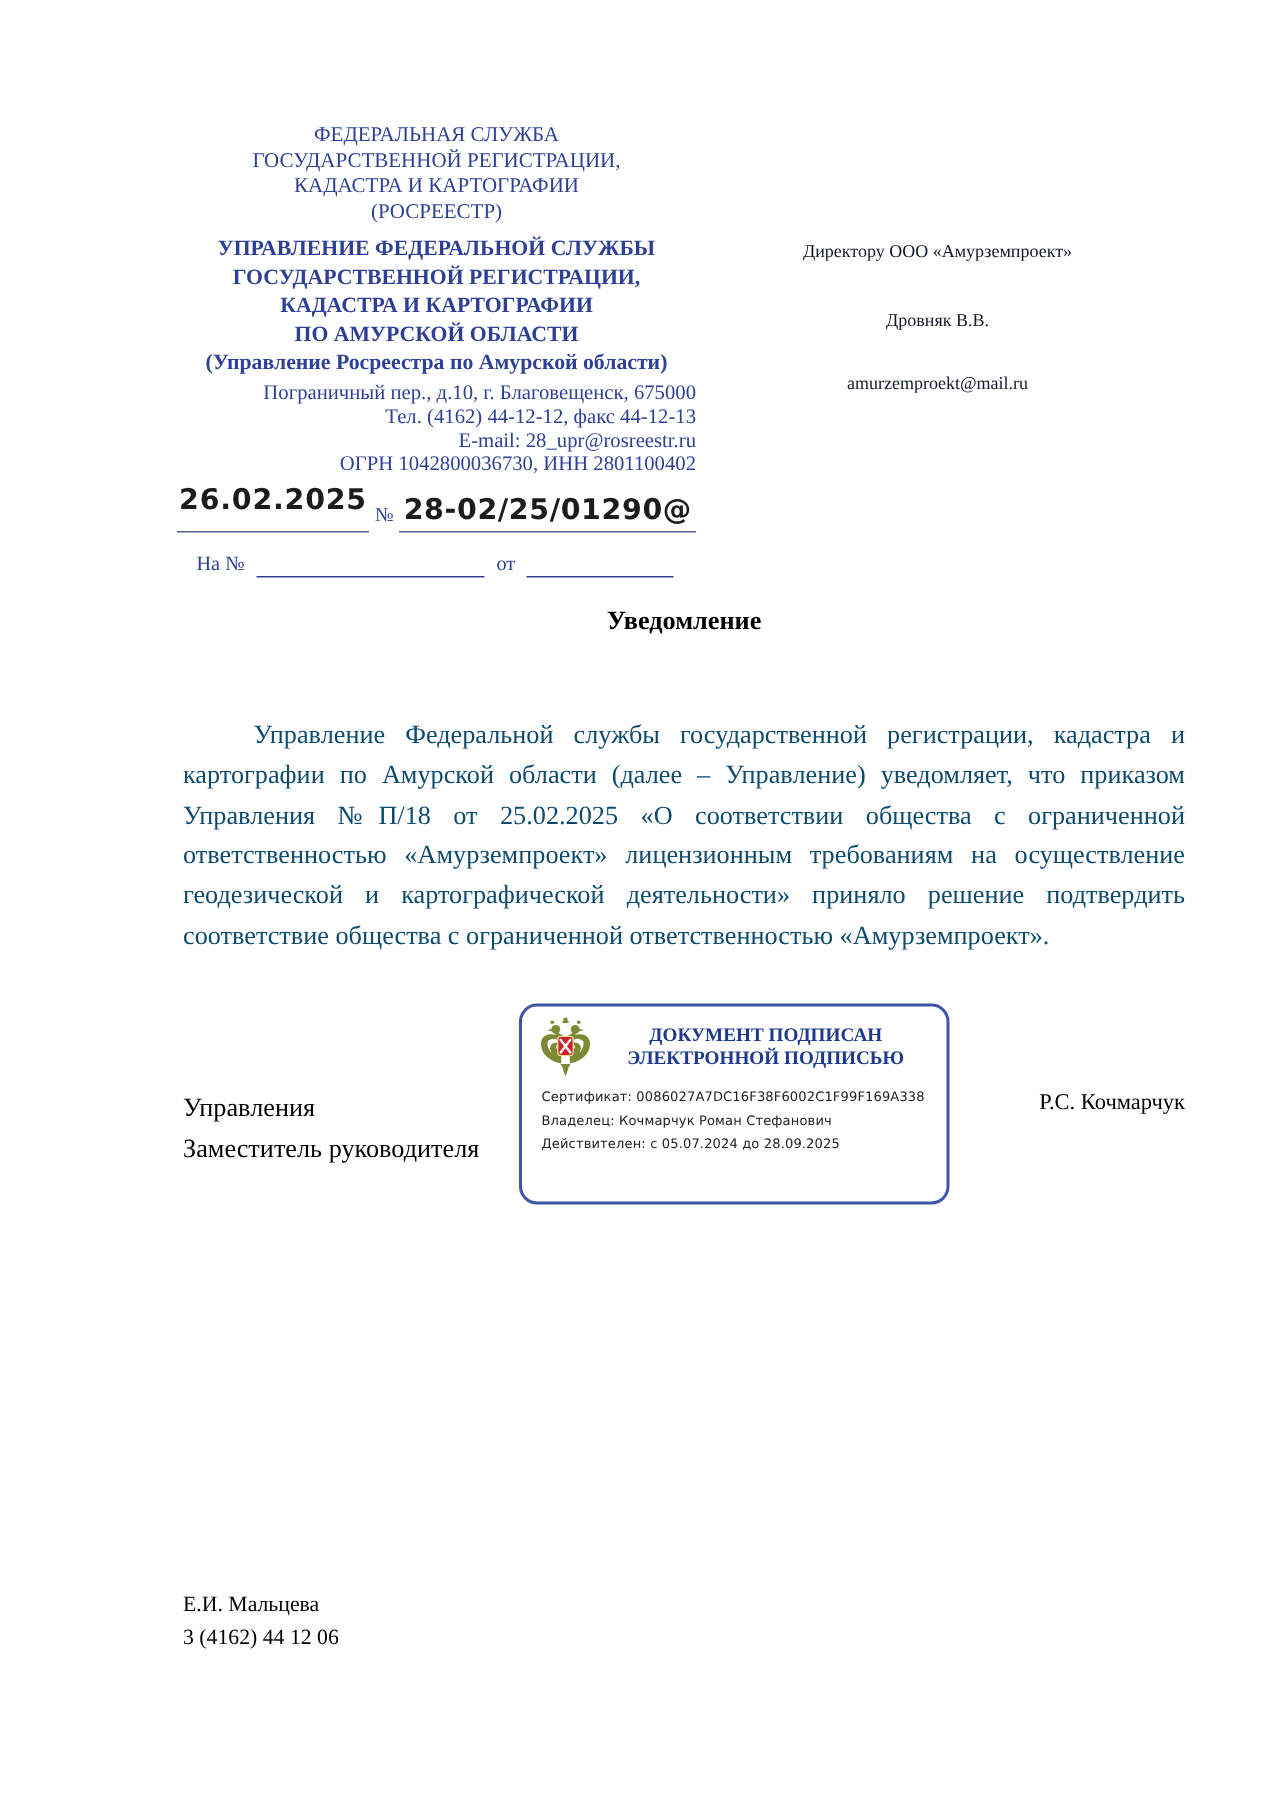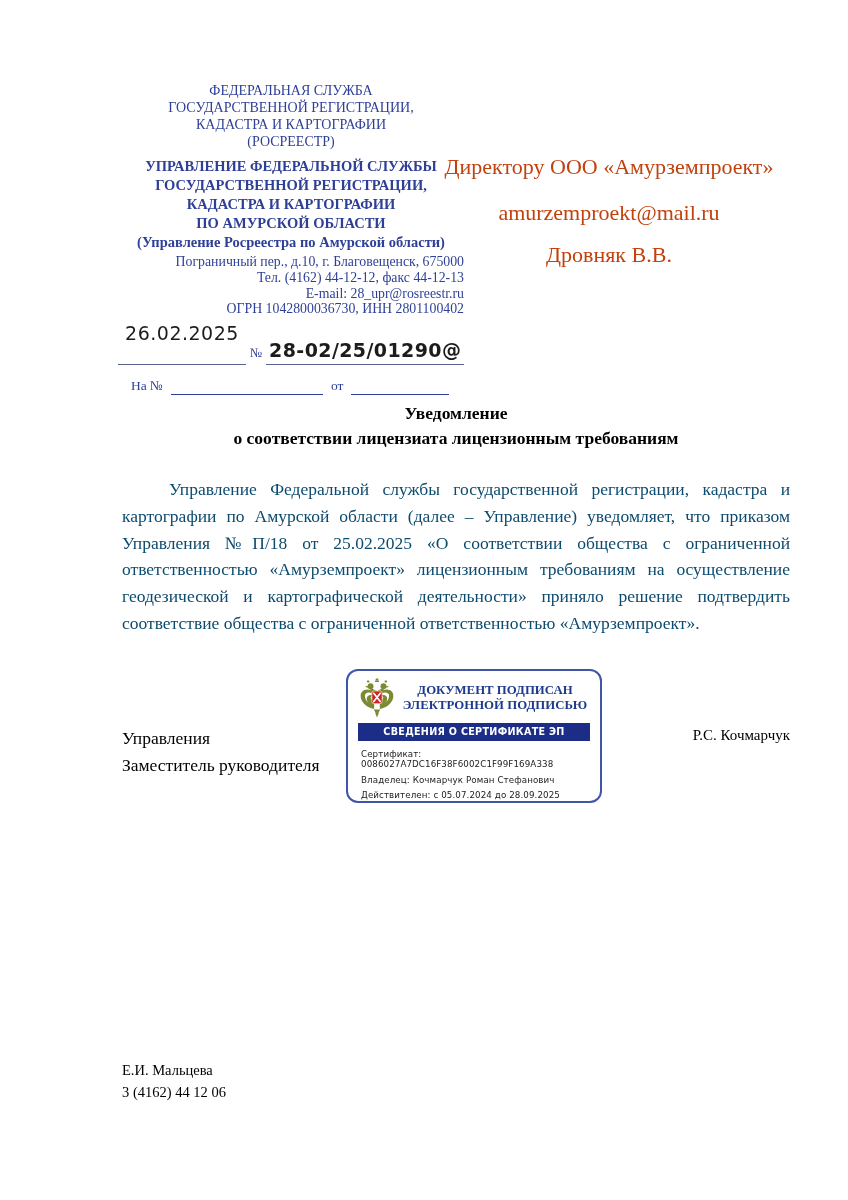--- a/index.html
+++ b/index.html
@@ -20,43 +20,43 @@
   .dept-lines{margin-top:7px;}
   .dept-lines div{font-size:14.5px;line-height:19px;font-weight:bold;text-align:center;}
   .dept-short{font-size:13.5px;line-height:17px;font-weight:bold;}
   .contact-lines{margin-top:2px;}
   .contact-lines div{font-size:13.8px;line-height:15.8px;text-align:right;}
   .docnum-row{
     display:flex;align-items:flex-end;margin-top:5px;
     font-family:"DejaVu Sans", sans-serif;
   }
   .doc-date{
-    flex:0 0 128px;font-size:19px;font-weight:normal;color:#1c1c1c;
-    border-bottom:1.6px solid #5a6390;padding-bottom:20px;letter-spacing:.5px;
+    flex:0 0 128px;font-size:19px;font-weight:bold;color:#1c1c1c;
+    border-bottom:1.6px solid #5a6390;padding-bottom:10px;letter-spacing:.5px;
   }
   .num-sign{
     font-family:"Liberation Serif", serif;font-size:13px;color:#2e3f96;
     padding:0 4px 4px 4px;
   }
   .doc-number{
     flex:1;font-size:19px;font-weight:bold;color:#1c1c1c;
     border-bottom:1.6px solid #5a6390;padding-bottom:3px;letter-spacing:.4px;
   }
   .ref-row{
     display:flex;align-items:flex-end;margin-top:13px;
     font-size:13.5px;color:#2e3f96;text-align:left;margin-left:13px;
   }
   .ref-row .lbl{padding-bottom:1px;white-space:nowrap;}
   .blank{border-bottom:1px solid #2e3f96;height:15px;display:inline-block;}
   .blank-num{width:152px;margin:0 8px 0 8px;}
   .blank-date{width:98px;margin-left:8px;}
   
   .addressee{
-    position:absolute;left:436px;top:156px;width:346px;
-    text-align:center;color:#c2410c;font-size:22px;
+    position:absolute;left:452px;top:156px;width:346px;
+    text-align:center;color:#0f172a;font-size:12px;
   }
   .addressee .a-line{margin-bottom:24px;line-height:22px;}
   .addressee .a-line:nth-child(2){margin-bottom:20px;}
   
   .doc-title{
     position:absolute;left:122px;top:401px;width:668px;
     text-align:center;font-weight:bold;font-size:17.5px;line-height:25px;color:#000;
   }
   
   .body-par{
@@ -67,21 +67,21 @@
   .sig-left{
     position:absolute;left:122px;top:725px;width:250px;
     font-size:17.5px;line-height:27px;color:#000;z-index:3;
   }
   .sig-right{
     position:absolute;right:58px;top:727px;
     font-size:15px;color:#000;z-index:3;
   }
   
   .stamp{
-    position:absolute;left:346px;top:669px;width:256px;height:134px;
+    position:absolute;left:346px;top:669px;width:287px;height:134px;
     box-sizing:border-box;border:2px solid #3f55a8;border-radius:12px;
     background:#ffffff;z-index:2;
   }
   .stamp-head{display:flex;align-items:center;gap:4px;padding:7px 10px 1px 10px;}
   .stamp-emblem{flex:0 0 38px;}
   .stamp-titles{flex:1;text-align:center;color:#1d3a8c;font-weight:bold;
     font-size:12.8px;line-height:15.5px;font-family:"Liberation Serif", serif;}
   .stamp-bar{
     margin:4px 10px 0 10px;padding:3px 0 4px 0;background:#1b2d86;color:#ffffff;
     font-family:"DejaVu Sans", sans-serif;font-weight:bold;font-size:9.6px;
@@ -129,27 +129,26 @@
     <div class="ref-row">
       <span class="lbl">На №</span>
       <span class="blank blank-num"></span>
       <span class="lbl">от</span>
       <span class="blank blank-date"></span>
     </div>
   </div>
 
   <div class="addressee">
     <div class="a-line">Директору ООО «Амурземпроект»</div>
+    <div class="a-line">Дровняк В.В.</div>
     <div class="a-line">amurzemproekt@mail.ru</div>
-    <div class="a-line">Дровняк В.В.</div>
   </div>
 
   <div class="doc-title">
     <div>Уведомление</div>
-    <div>о соответствии лицензиата лицензионным требованиям</div>
   </div>
 
   <p class="body-par">Управление Федеральной службы государственной регистрации, кадастра и картографии по Амурской области (далее – Управление) уведомляет, что приказом Управления №П/18 от 25.02.2025 «О соответствии общества с ограниченной ответственностью «Амурземпроект» лицензионным требованиям на осуществление геодезической и картографической деятельности» приняло решение подтвердить соответствие общества с ограниченной ответственностью «Амурземпроект».</p>
 
   <div class="sig-left">
     <div>Управления</div>
     <div>Заместитель руководителя</div>
   </div>
   <div class="sig-right">Р.С. Кочмарчук</div>
 
@@ -181,21 +180,20 @@
         </g>
 
         <rect x="14.6" y="13.6" width="10.8" height="13.4" rx="2.2" fill="#cc2229" stroke="#e8d9a0" stroke-width="0.9"></rect>
         <path d="M16.6 16 L23.4 24.8 M23.4 16 L16.6 24.8" stroke="#ffffff" stroke-width="1.7" stroke-linecap="round"></path>
       </svg>
       <div class="stamp-titles">
         <div>ДОКУМЕНТ ПОДПИСАН</div>
         <div>ЭЛЕКТРОННОЙ ПОДПИСЬЮ</div>
       </div>
     </div>
-    <div class="stamp-bar">СВЕДЕНИЯ О СЕРТИФИКАТЕ ЭП</div>
     <div class="stamp-info">
       <div>Сертификат: 0086027A7DC16F38F6002C1F99F169A338</div>
       <div>Владелец: Кочмарчук Роман Стефанович</div>
       <div>Действителен: с 05.07.2024 до 28.09.2025</div>
     </div>
   </div>
 
   <div class="footer">
     <div>Е.И. Мальцева</div>
     <div>3 (4162) 44 12 06</div>

